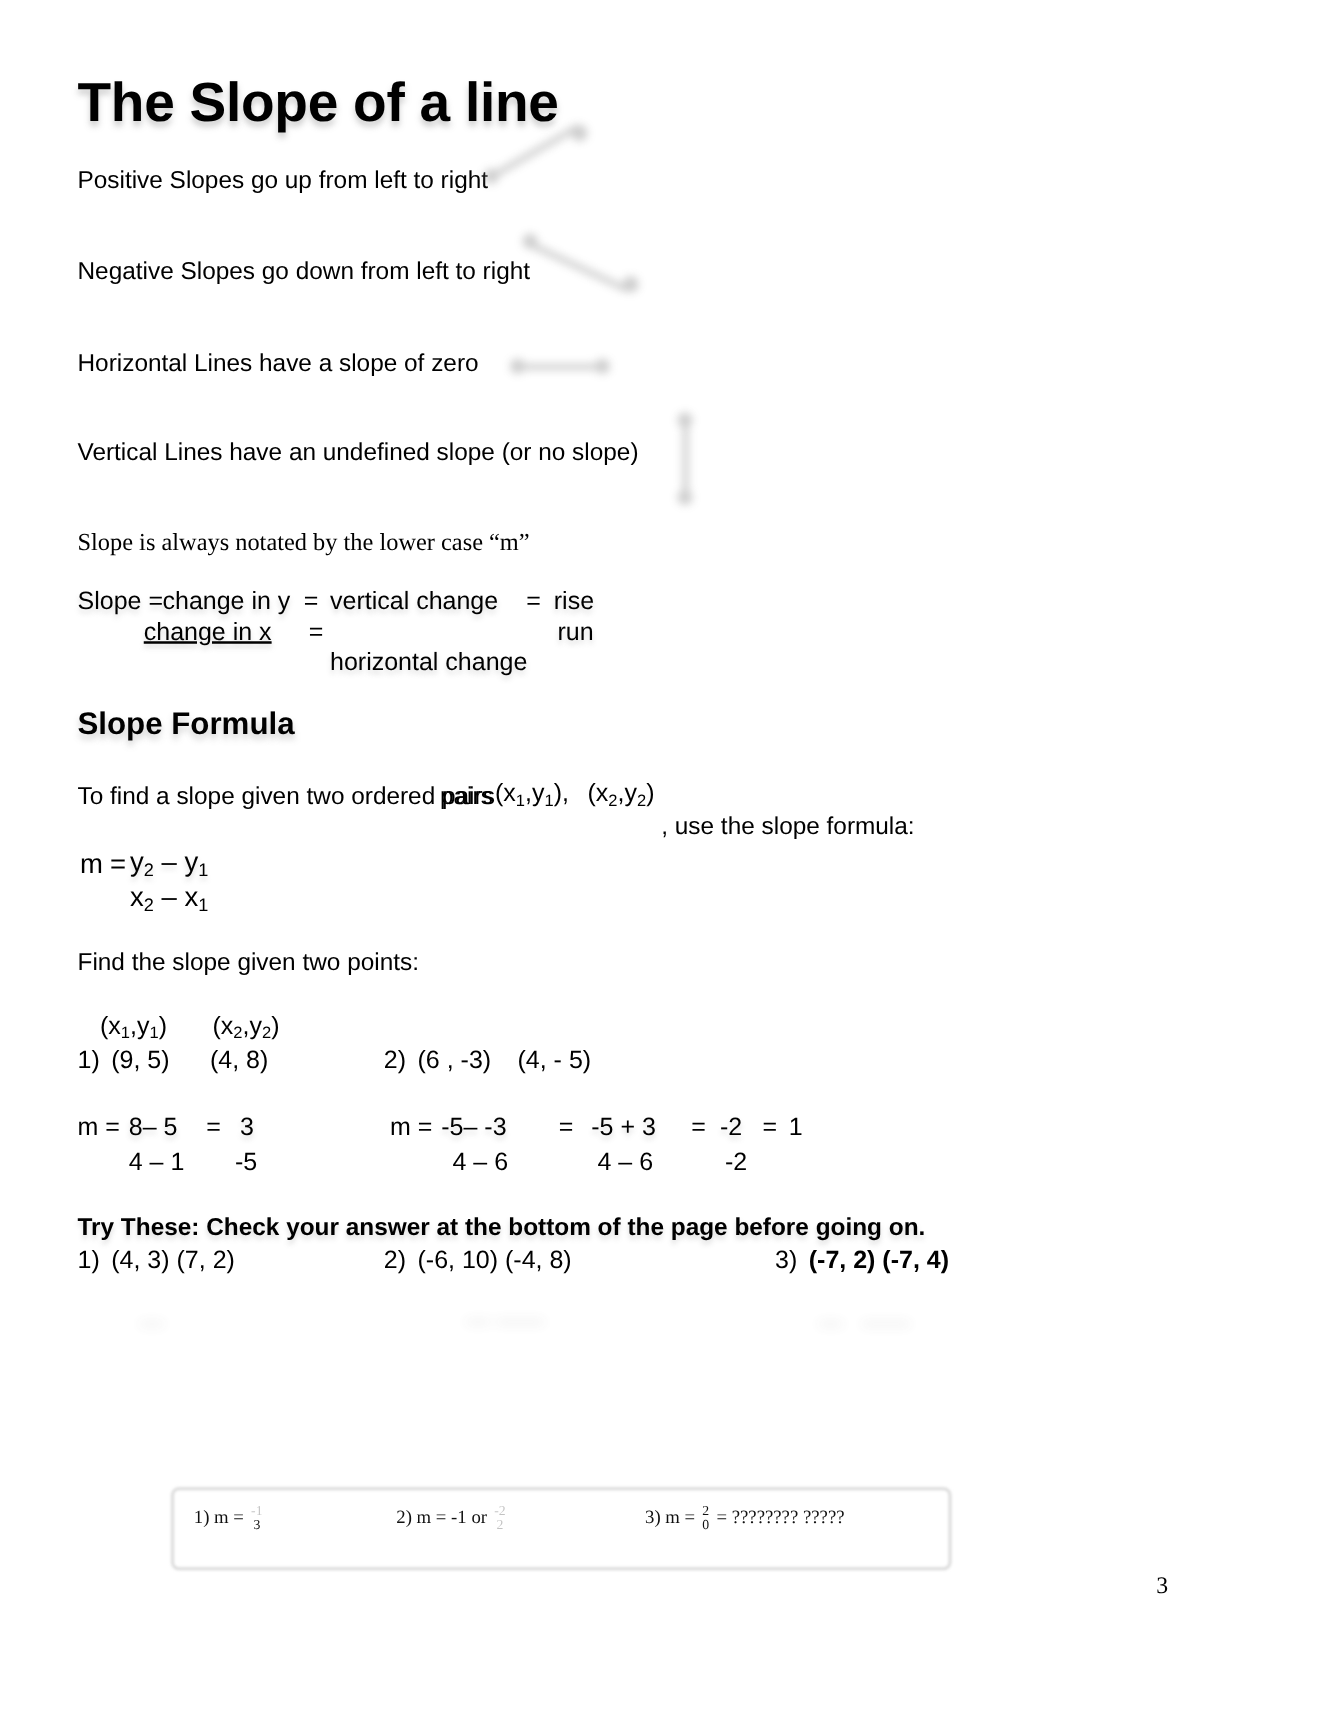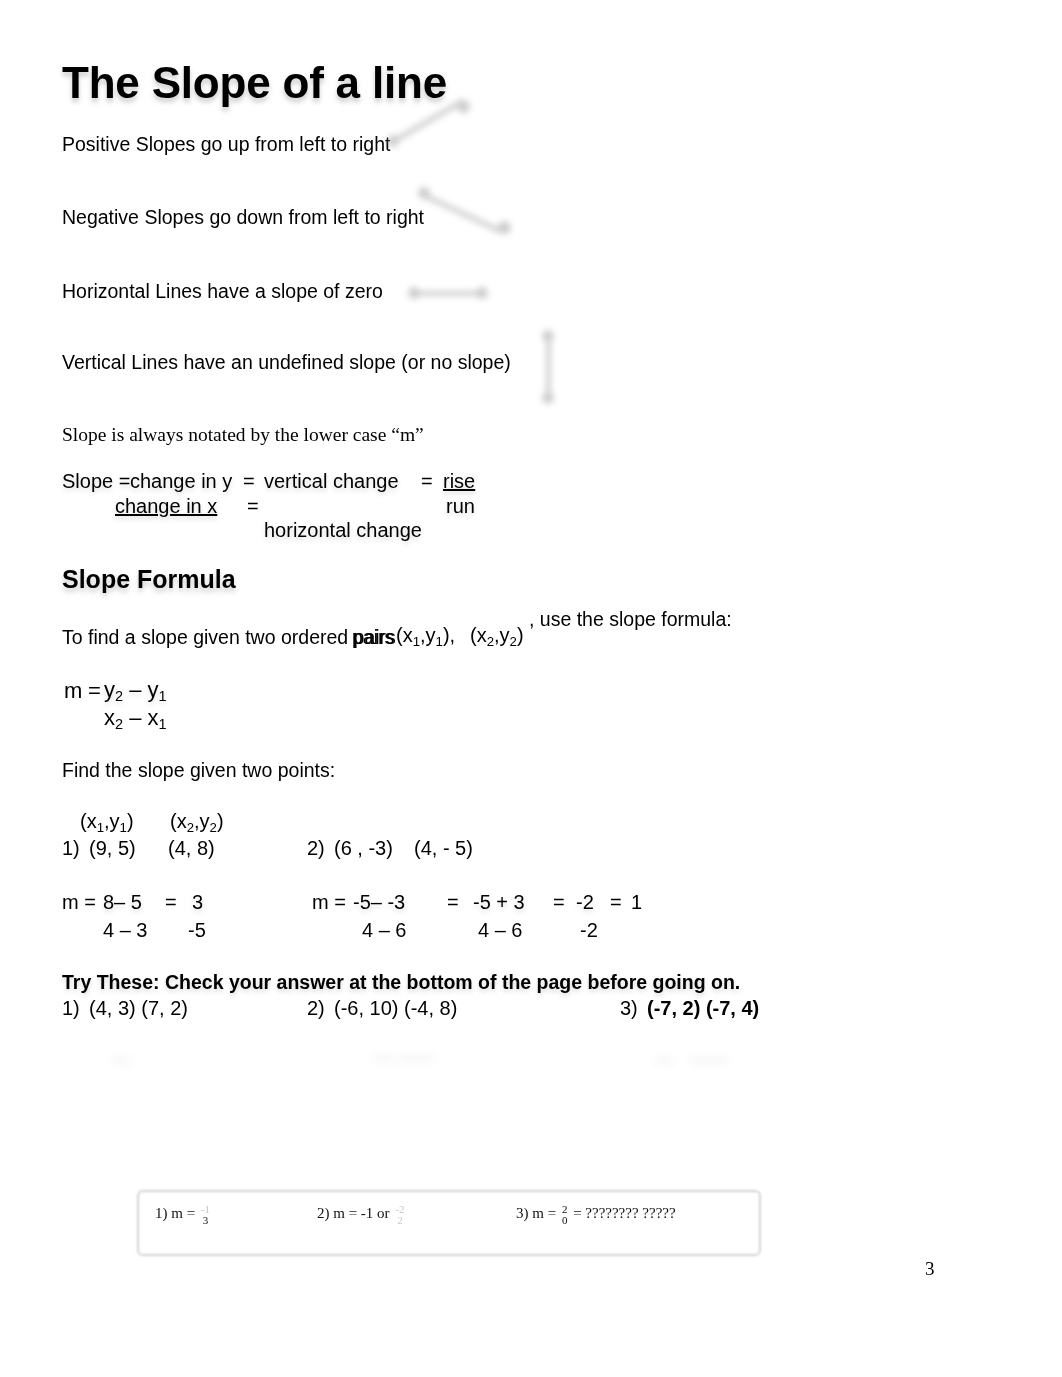--- a/index.html
+++ b/index.html
@@ -180,30 +180,30 @@
   <div class="serif" style="left:62px; top:424px;">Slope is always notated by the lower case “m”</div>
 
   <div class="math shadowtext" style="left:62px; top:470px;">Slope =</div>
   <div class="math shadowtext" style="left:130px; top:470px;">change in y</div>
   <div class="math shadowtext" style="left:115px; top:495px;text-decoration:underline;">change in x</div>
   <div class="math" style="left:243px; top:470px;">=</div>
   <div class="math" style="left:247px; top:495px;">=</div>
   <div class="math shadowtext" style="left:264px; top:470px;">vertical  change</div>
   <div class="math shadowtext" style="left:264px; top:519px;">horizontal change</div>
   <div class="math" style="left:421px; top:470px;">=</div>
-  <div class="math shadowtext" style="left:443px; top:470px;text-decoration:underline;">rise</div>
+  <div class="math shadowtext" style="left:443px; top:470px;">rise</div>
   <div class="math shadowtext" style="left:446px; top:495px;">run</div>
 
   <div class="h-sub" style="left:62px; top:565px;">Slope Formula</div>
 
   <div class="line" style="left:62px; top:626px;">To find a slope given two ordered pairs</div>
   <div class="line" style="left:352px; top:626px;">pairs</div>
   <div class="math" style="left:396px; top:624px;">(x<sub>1</sub>,y<sub>1</sub>),</div>
   <div class="math" style="left:470px; top:624px;">(x<sub>2</sub>,y<sub>2</sub>)</div>
-  <div class="line" style="left:529px; top:608px;text-align:right;">, use the slope formula:</div>
+  <div class="line" style="left:529px; top:650px;text-align:right;">, use the slope formula:</div>
 
   <div class="math" style="left:64px; top:678px; font-size:22px;">m</div>
   <div class="math" style="left:88px; top:678px; font-size:22px;">=</div>
   <div class="math shadowtext" style="left:104px; top:677px; font-size:22px;">y<sub>2</sub> – y<sub>1</sub></div>
   <div class="math" style="left:104px; top:705px; font-size:22px;">x<sub>2</sub> – x<sub>1</sub></div>
 
   <div class="line" style="left:62px; top:759px;">Find the slope given two points:</div>
 
   <div class="math" style="left:80px; top:810px;">(x<sub>1</sub>,y<sub>1</sub>)</div>
   <div class="math" style="left:170px; top:810px;">(x<sub>2</sub>,y<sub>2</sub>)</div>
@@ -211,21 +211,21 @@
   <div class="math" style="left:62px; top:837px;">1)</div>
   <div class="math" style="left:89px; top:837px;">(9, 5)</div>
   <div class="math" style="left:168px; top:837px;">(4, 8)</div>
 
   <div class="math" style="left:307px; top:837px;">2)</div>
   <div class="math" style="left:334px; top:837px;">(6 , -3)</div>
   <div class="math" style="left:414px; top:837px;">(4, - 5)</div>
 
   <div class="math" style="left:62px; top:891px;">m =</div>
   <div class="math shadowtext" style="left:103px; top:891px;">8– 5</div>
-  <div class="math" style="left:103px; top:919px;">4 – 3</div>
+  <div class="math" style="left:103px; top:919px;">4 – 1</div>
   <div class="math" style="left:165px; top:891px;">=</div>
   <div class="math shadowtext" style="left:192px; top:891px;">3</div>
   <div class="math" style="left:188px; top:919px;">-5</div>
 
   <div class="math" style="left:312px; top:891px;">m =</div>
   <div class="math shadowtext" style="left:353px; top:891px;">-5– -3</div>
   <div class="math" style="left:362px; top:919px;">4 – 6</div>
   <div class="math" style="left:447px; top:891px;">=</div>
   <div class="math shadowtext" style="left:473px; top:891px;">-5 + 3</div>
   <div class="math" style="left:478px; top:919px;">4 – 6</div>

